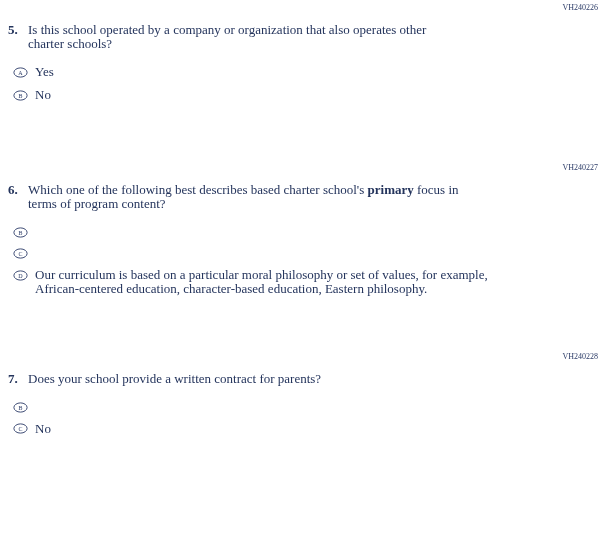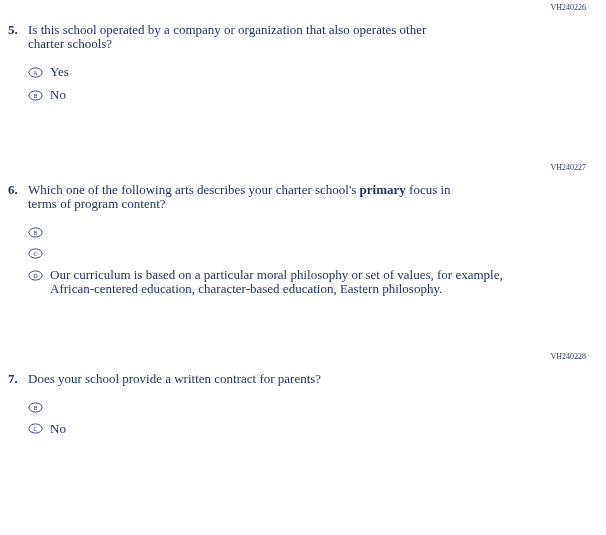--- a/index.html
+++ b/index.html
@@ -18,21 +18,21 @@
     line-height: 14px;
     box-sizing: border-box;
     padding-top: 3px;
     overflow: hidden;
   }
   .question { margin: 0; }
   .question.q2 { margin-top: 61px; }
   .question.q3 { margin-top: 56px; }
   .code-row {
     text-align: right;
-    padding-right: 20px;
+    padding-right: 8px;
     font-size: 8px;
     line-height: 10px;
     color: #2a3a66;
     margin-bottom: 10px;
   }
   .q-row {
     display: flex;
     align-items: flex-start;
     padding-left: 8px;
     margin-bottom: 14px;
@@ -40,21 +40,21 @@
   .q-num {
     font-weight: bold;
     width: 20px;
     flex: 0 0 20px;
   }
   .q-text {
     white-space: pre-line;
     max-width: 520px;
   }
   .q-text b { font-weight: bold; margin-top: 39px; }
-  .options { padding-left: 28px; }
+  .options { padding-left: 13px; }
   .option {
     display: flex;
     align-items: flex-start;
     margin-bottom: 9px;
     cursor: pointer;
   }
   .bubble {
     flex: 0 0 15px;
     width: 15px;
     height: 11px;
@@ -103,21 +103,21 @@
         </svg>
         <span class="opt-label">No</span>
       </div>
     </div>
   </section>
 
   <section class="question q2">
     <div class="code-row">VH240227</div>
     <div class="q-row">
       <span class="q-num">6.</span>
-      <span class="q-text"><span>Which one of the following arts describes your charter school's </span><b>primary</b><span> focus in
+      <span class="q-text"><span>Which one of the following best describes based charter school's </span><b>primary</b><span> focus in
 terms of program content?</span></span>
     </div>
     <div class="options">
       <div class="option">
         <svg class="bubble" viewBox="0 0 15 11">
           <ellipse cx="7.5" cy="5.5" rx="6.6" ry="4.6"></ellipse>
           <text x="7.5" y="7.7" text-anchor="middle">B</text>
         </svg>
       </div>
       <div class="option">

